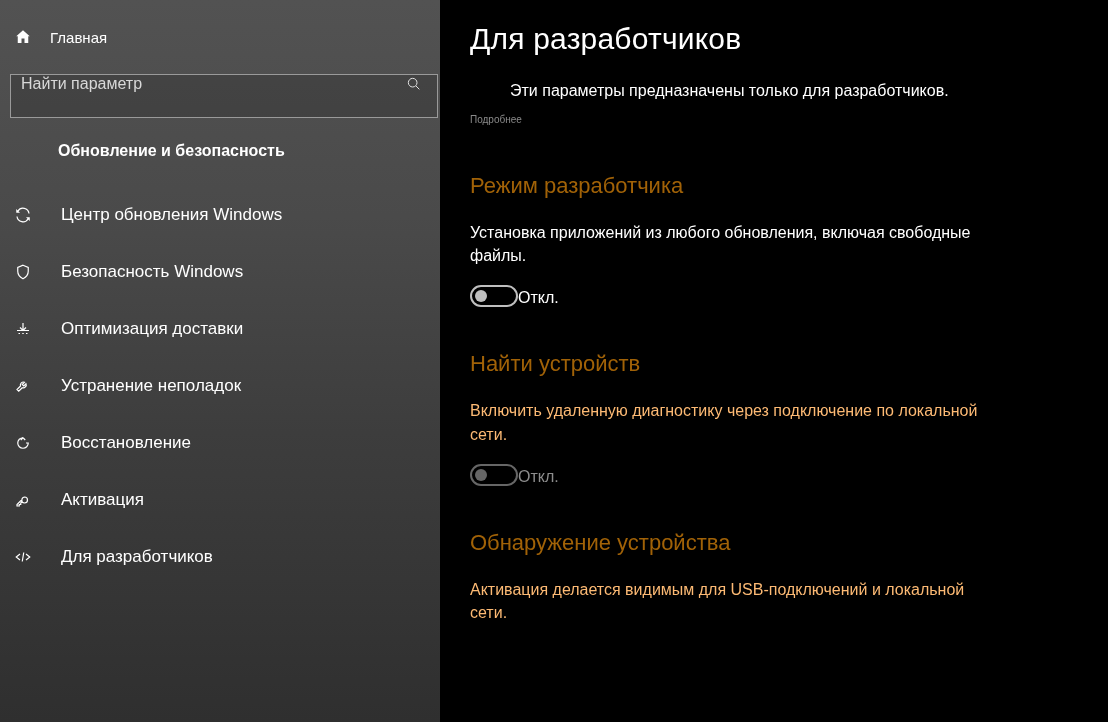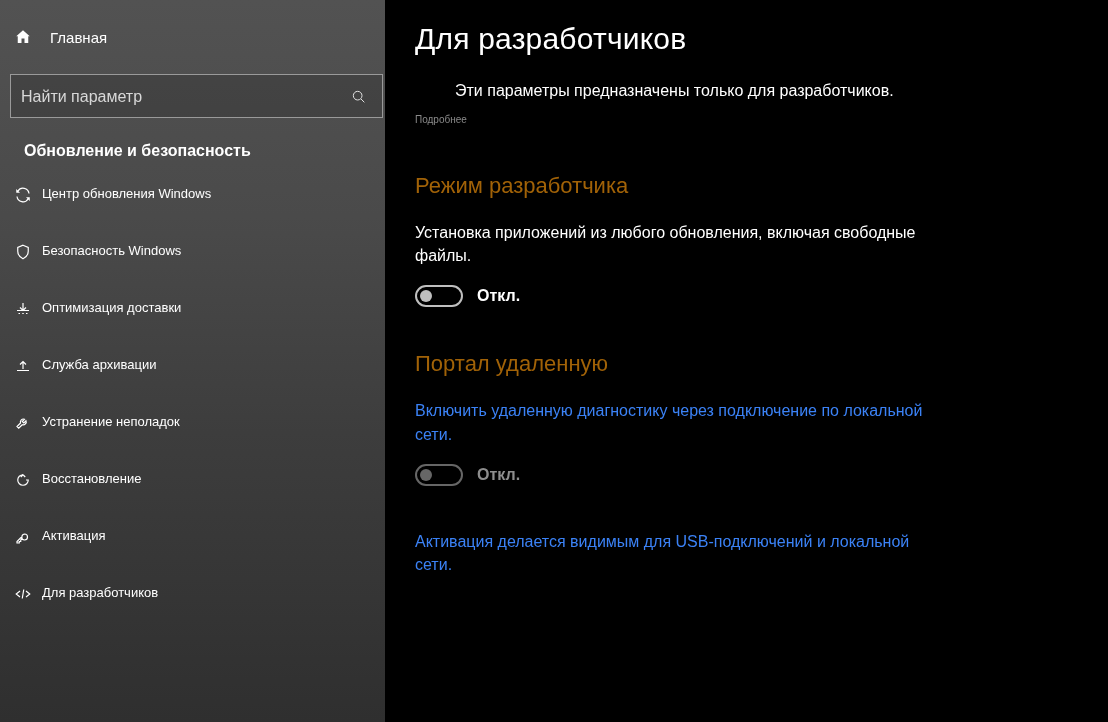--- a/index.html
+++ b/index.html
@@ -6,21 +6,21 @@
   body {
     font-family: "Segoe UI", -apple-system, BlinkMacSystemFont, sans-serif;
     background: #000;
     color: #fff;
     width: 1108px;
     height: 722px;
     overflow: hidden;
     display: flex;
   }
   .sidebar {
-    width: 385px;
+    width: 440px;
     height: 100%;
     background: linear-gradient(180deg, #525252 0%, #4a4a4a 30%, #3d3d3d 60%, #2f2f2f 100%);
     padding-top: 28px;
     flex-shrink: 0;
   }
   .home-row {
     display: flex;
     align-items: center;
     gap: 18px;
     padding: 0 16px 28px 14px;
@@ -29,51 +29,53 @@
   .home-row .lbl { font-size: 15px; color: #fff; }
   .icon { width: 18px; height: 18px; fill: #fff; flex-shrink: 0; display:flex; align-items:center; justify-content:center;}
   .icon svg { width: 18px; height: 18px; }
 
   .search-wrap {
     margin: 0 2px 24px 10px;
     height: 44px;
     border: 1px solid #9a9a9a;
     background: rgba(0,0,0,0.15);
     display: flex;
-    align-items: flex-end;
+    align-items: flex-start;
     padding: 0 14px 11px 10px;
   }
   .search-wrap input {
     flex: 1;
     background: transparent;
     border: none;
     outline: none;
     color: #e8e8e8;
     font-size: 16px;
     font-family: inherit;
   }
   .search-wrap input::placeholder { color: #d8d8d8; }
   .search-wrap .icon svg { width: 16px; height: 16px; }
 
   .category {
     padding: 0 18px 26px 24px;
     font-size: 16px;
     font-weight: 600;
     color: #fff;
+    margin-left: 34px;
   }
 
   .nav-list { display: flex; flex-direction: column; }
   .nav-item {
     display: flex;
-    gap: 10px;
+    align-items: center;
+    gap: 29px;
     padding: 0 16px 0 14px;
     height: 57px;
     cursor: pointer;
     color: #fff;
-    font-size: 13px;
+    font-size: 17px;
   }
 
   
   .content {
     flex: 1;
     background: #000;
     padding: 22px 30px 0 30px;
     overflow: hidden;
   }
   .page-title {
@@ -101,28 +103,26 @@
     margin-bottom: 22px;
     color: #a16207;
   }
   .section-desc {
     font-size: 16px;
     color: #fff;
     max-width: 520px;
     line-height: 1.45;
     margin-bottom: 18px;
   }
-  .section-desc.muted { color: #3b82f6; }
+  .section-desc.muted { color: #fdba74; }
 
   .toggle-row {
     display: flex;
-    align-items: center;
-    gap: 14px;
+    align-items: flex-end;
     margin-bottom: 44px;
-    font-weight: bold;
   }
   .toggle {
     width: 48px;
     height: 22px;
     border: 2px solid #bfbfbf;
     border-radius: 22px;
     position: relative;
     background: #000;
     cursor: pointer;
   }
@@ -190,28 +190,20 @@
 
     <div class="nav-item">
       <span class="icon">
         <svg viewBox="0 0 24 24">
             <path fill="none" stroke="#fff" stroke-width="1.6" d="M4 14h16M12 4v10m-4-4l4 4 4-4M6 18h2m3 0h2m3 0h2"></path>
           </svg>
       </span>
       <span>Оптимизация доставки</span>
     </div>
 
-    <div class="nav-item">
-      <span class="icon">
-        <svg viewBox="0 0 24 24">
-            <path fill="none" stroke="#fff" stroke-width="1.6" d="M12 16V6m-4 4l4-4 4 4M4 18h16"></path>
-          </svg>
-      </span>
-      <span>Служба архивации</span>
-    </div>
 
     <div class="nav-item">
       <span class="icon">
         <svg viewBox="0 0 24 24">
             <path fill="none" stroke="#fff" stroke-width="1.6" d="M14 7a4 4 0 00-5.3 5L4 16.7 6.3 19l4.7-4.7A4 4 0 0016 9l-3 3-2-2 3-3z"></path>
           </svg>
       </span>
       <span>Устранение неполадок</span>
     </div>
 
@@ -256,26 +248,27 @@
     <div class="section-desc">Установка приложений из любого обновления, включая свободные файлы.</div>
     <div class="toggle-row">
       <div class="toggle">
           <div class="knob"></div>
         </div>
       <span class="toggle-label">Откл.</span>
     </div>
   </div>
 
   <div>
-    <div class="section-title">Портал удаленную</div>
+    <div class="section-title">Найти устройств</div>
     <div class="section-desc muted">Включить удаленную диагностику через подключение по локальной сети.</div>
     <div class="toggle-row">
       <div class="toggle disabled">
           <div class="knob"></div>
         </div>
       <span class="toggle-label muted">Откл.</span>
     </div>
   </div>
 
   <div>
+    <div class="section-title">Обнаружение устройства</div>
     <div class="section-desc muted">Активация делается видимым для USB-подключений и локальной сети.</div>
   </div>
 </div>
 
 </body></html>

